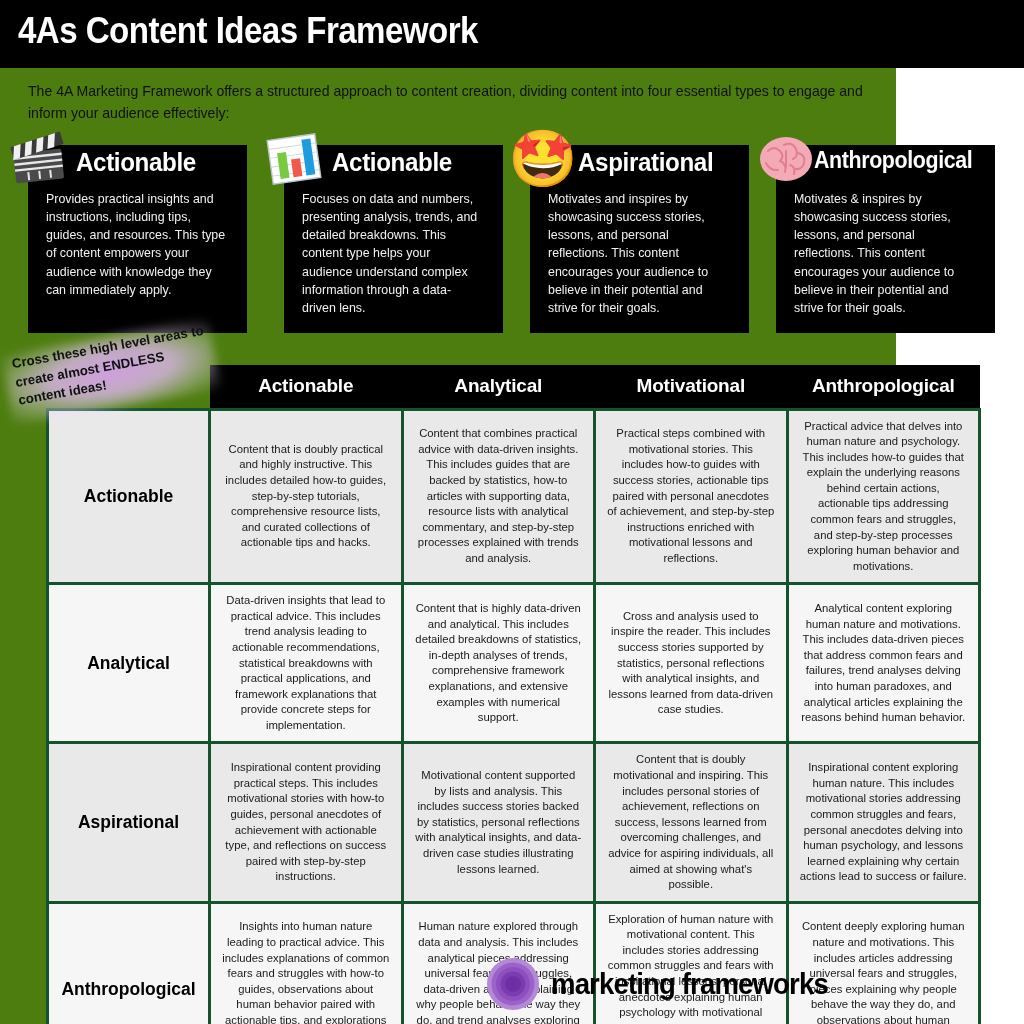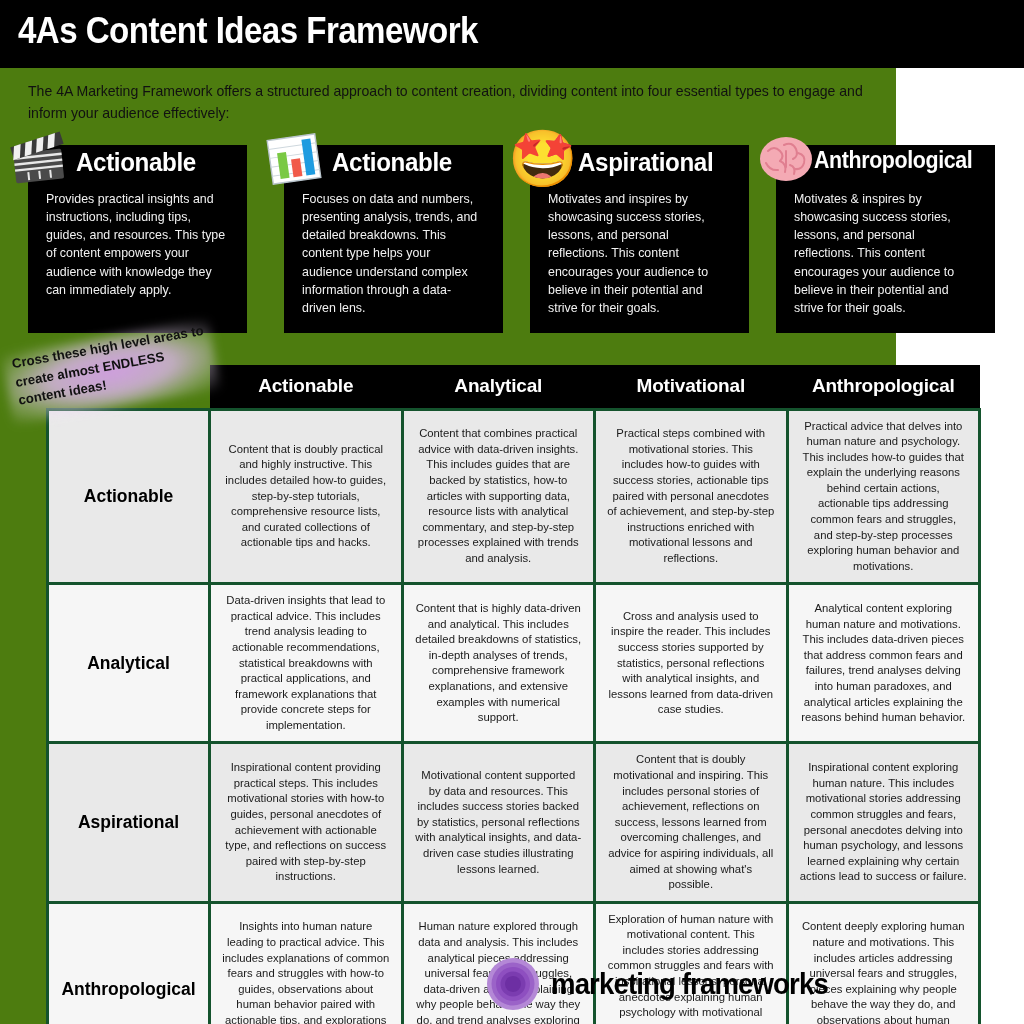--- a/index.html
+++ b/index.html
@@ -250,21 +250,21 @@
       <tr class="band-b">
         <th class="rowlbl">Analytical</th>
         <td class="cell">Data-driven insights that lead to practical advice. This includes trend analysis leading to actionable recommendations, statistical breakdowns with practical applications, and framework explanations that provide concrete steps for implementation.</td>
         <td class="cell">Content that is highly data-driven and analytical. This includes detailed breakdowns of statistics, in-depth analyses of trends, comprehensive framework explanations, and extensive examples with numerical support.</td>
         <td class="cell">Cross and analysis used to inspire the reader. This includes success stories supported by statistics, personal reflections with analytical insights, and lessons learned from data-driven case studies.</td>
         <td class="cell">Analytical content exploring human nature and motivations. This includes data-driven pieces that address common fears and failures, trend analyses delving into human paradoxes, and analytical articles explaining the reasons behind human behavior.</td>
       </tr>
       <tr class="band-a">
         <th class="rowlbl">Aspirational</th>
         <td class="cell">Inspirational content providing practical steps. This includes motivational stories with how-to guides, personal anecdotes of achievement with actionable type, and reflections on success paired with step-by-step instructions.</td>
-        <td class="cell">Motivational content supported by data and resources. This includes success stories backed by statistics, personal reflections with analytical insights, and data-driven case studies illustrating lessons learned.</td>
+        <td class="cell">Motivational content supported by lists and analysis. This includes success stories backed by statistics, personal reflections with analytical insights, and data-driven case studies illustrating lessons learned.</td>
         <td class="cell">Content that is doubly motivational and inspiring. This includes personal stories of achievement, reflections on success, lessons learned from overcoming challenges, and advice for aspiring individuals, all aimed at showing what's possible.</td>
         <td class="cell">Inspirational content exploring human nature. This includes motivational stories addressing common struggles and fears, personal anecdotes delving into human psychology, and lessons learned explaining why certain actions lead to success or failure.</td>
       </tr>
       <tr class="band-b">
         <th class="rowlbl">Anthropological</th>
         <td class="cell">Insights into human nature leading to practical advice. This includes explanations of common fears and struggles with how-to guides, observations about human behavior paired with actionable tips, and explorations of human motivations leading to step-by-step processes.</td>
         <td class="cell">Human nature explored through data and analysis. This includes analytical pieces addressing universal fears and struggles, data-driven articles explaining why people behave the way they do, and trend analyses exploring human psychology and motivations.</td>
         <td class="cell">Exploration of human nature with motivational content. This includes stories addressing common struggles and fears with inspirational lessons, personal anecdotes explaining human psychology with motivational advice, and reflections on overcoming challenges with lessons on what's</td>
         <td class="cell">Content deeply exploring human nature and motivations. This includes articles addressing universal fears and struggles, pieces explaining why people behave the way they do, and observations about human paradoxes and common misconceptions.</td>
       </tr>

